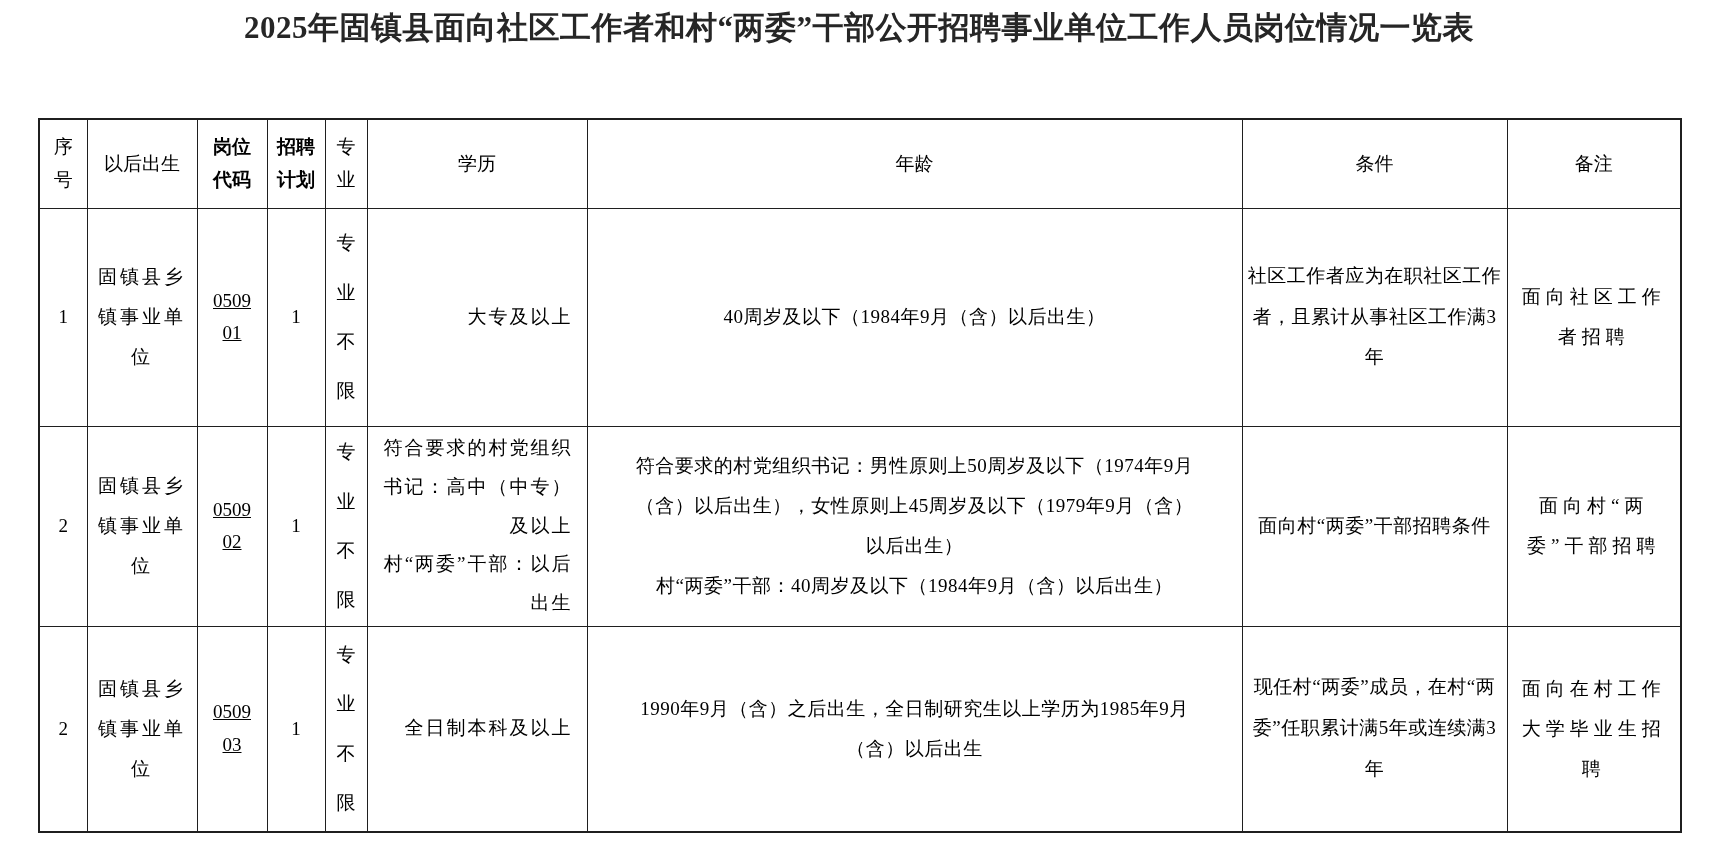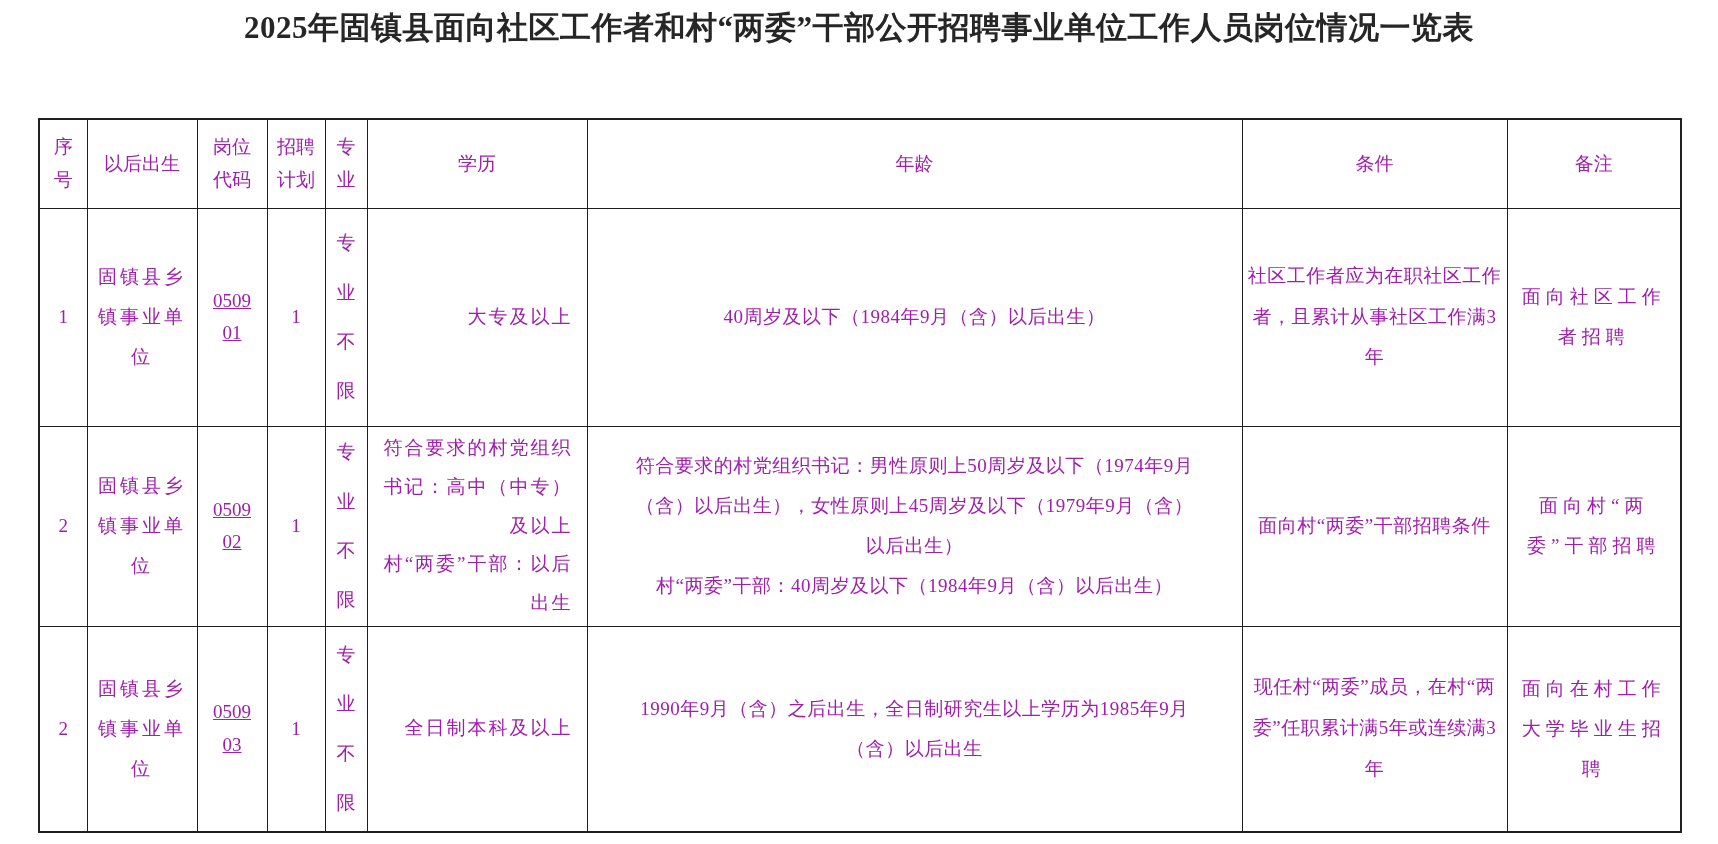--- a/index.html
+++ b/index.html
@@ -22,40 +22,40 @@
   }
 
   table.job-table {
     position: absolute;
     left: 38px; top: 118px;
     width: 1642px;
     border-collapse: collapse;
     table-layout: fixed;
     border: 2px solid #1f1f1f;
     font-size: 19px;
-    color: #a21caf;
+    color: #000000;
   }
   .job-table th, .job-table td {
     border: 1px solid #1f1f1f;
     text-align: center;
     vertical-align: middle;
     font-weight: normal;
     white-space: pre-line;
     line-height: 1.7;
     overflow: hidden;
   }
   .job-table thead tr { height: 89px; }
   .job-table tbody tr.row-0 { height: 218px; }
   .job-table tbody tr.row-1 { height: 200px; }
   .job-table tbody tr.row-2 { height: 206px; }
 
   
   .hstack { display: inline-block; word-break: break-all; line-height: 1.7; }
   .hw1 { width: 1.15em; }
-  .hw2 { width: 2.3em; }
+  .hw2 { width: 2.3em; font-weight: bold; }
 
   
   td.c-seq  { font-size: 19px; }
   td.c-pos  { padding: 0 8px;  letter-spacing: 3px;   line-height: 2.1; }
   td.c-code { line-height: 1.7; text-decoration: underline; }
   td.c-major { }
   .vtext { display: inline-block; width: 1.15em; word-break: break-all; line-height: 2.6; }
   td.c-edu  { padding: 0 14px; letter-spacing: 2px;   line-height: 2.05; text-align: right; }
   td.c-age  { padding: 16px 45px; letter-spacing: 0.5px; line-height: 2.1; }
   td.c-cond { padding: 0 4px;  letter-spacing: 0.5px; line-height: 2.15; margin-top: 32px; }

